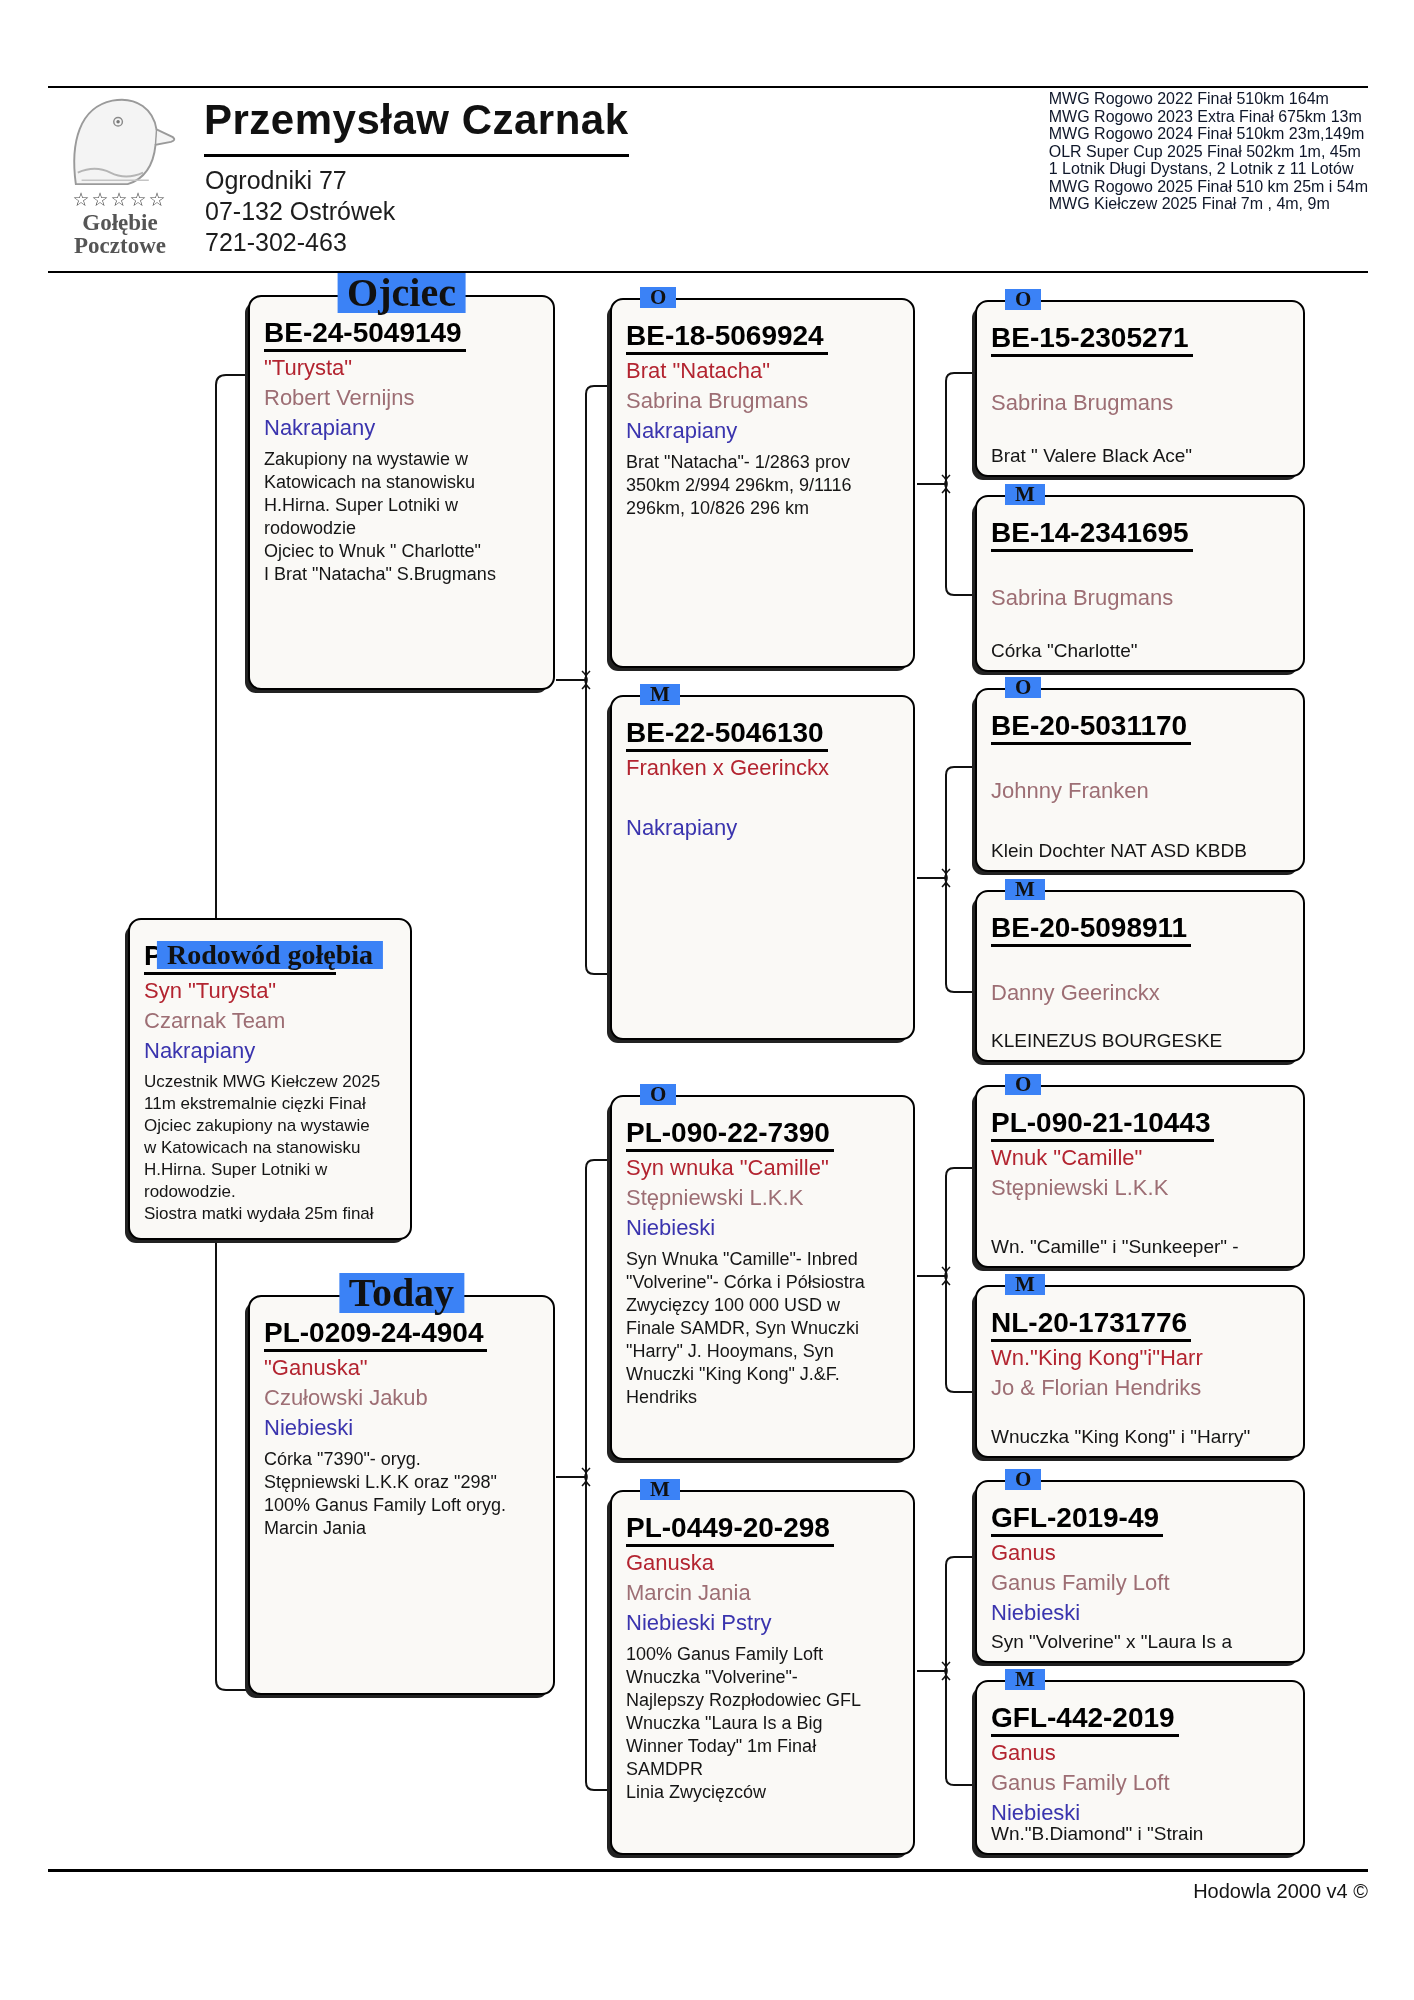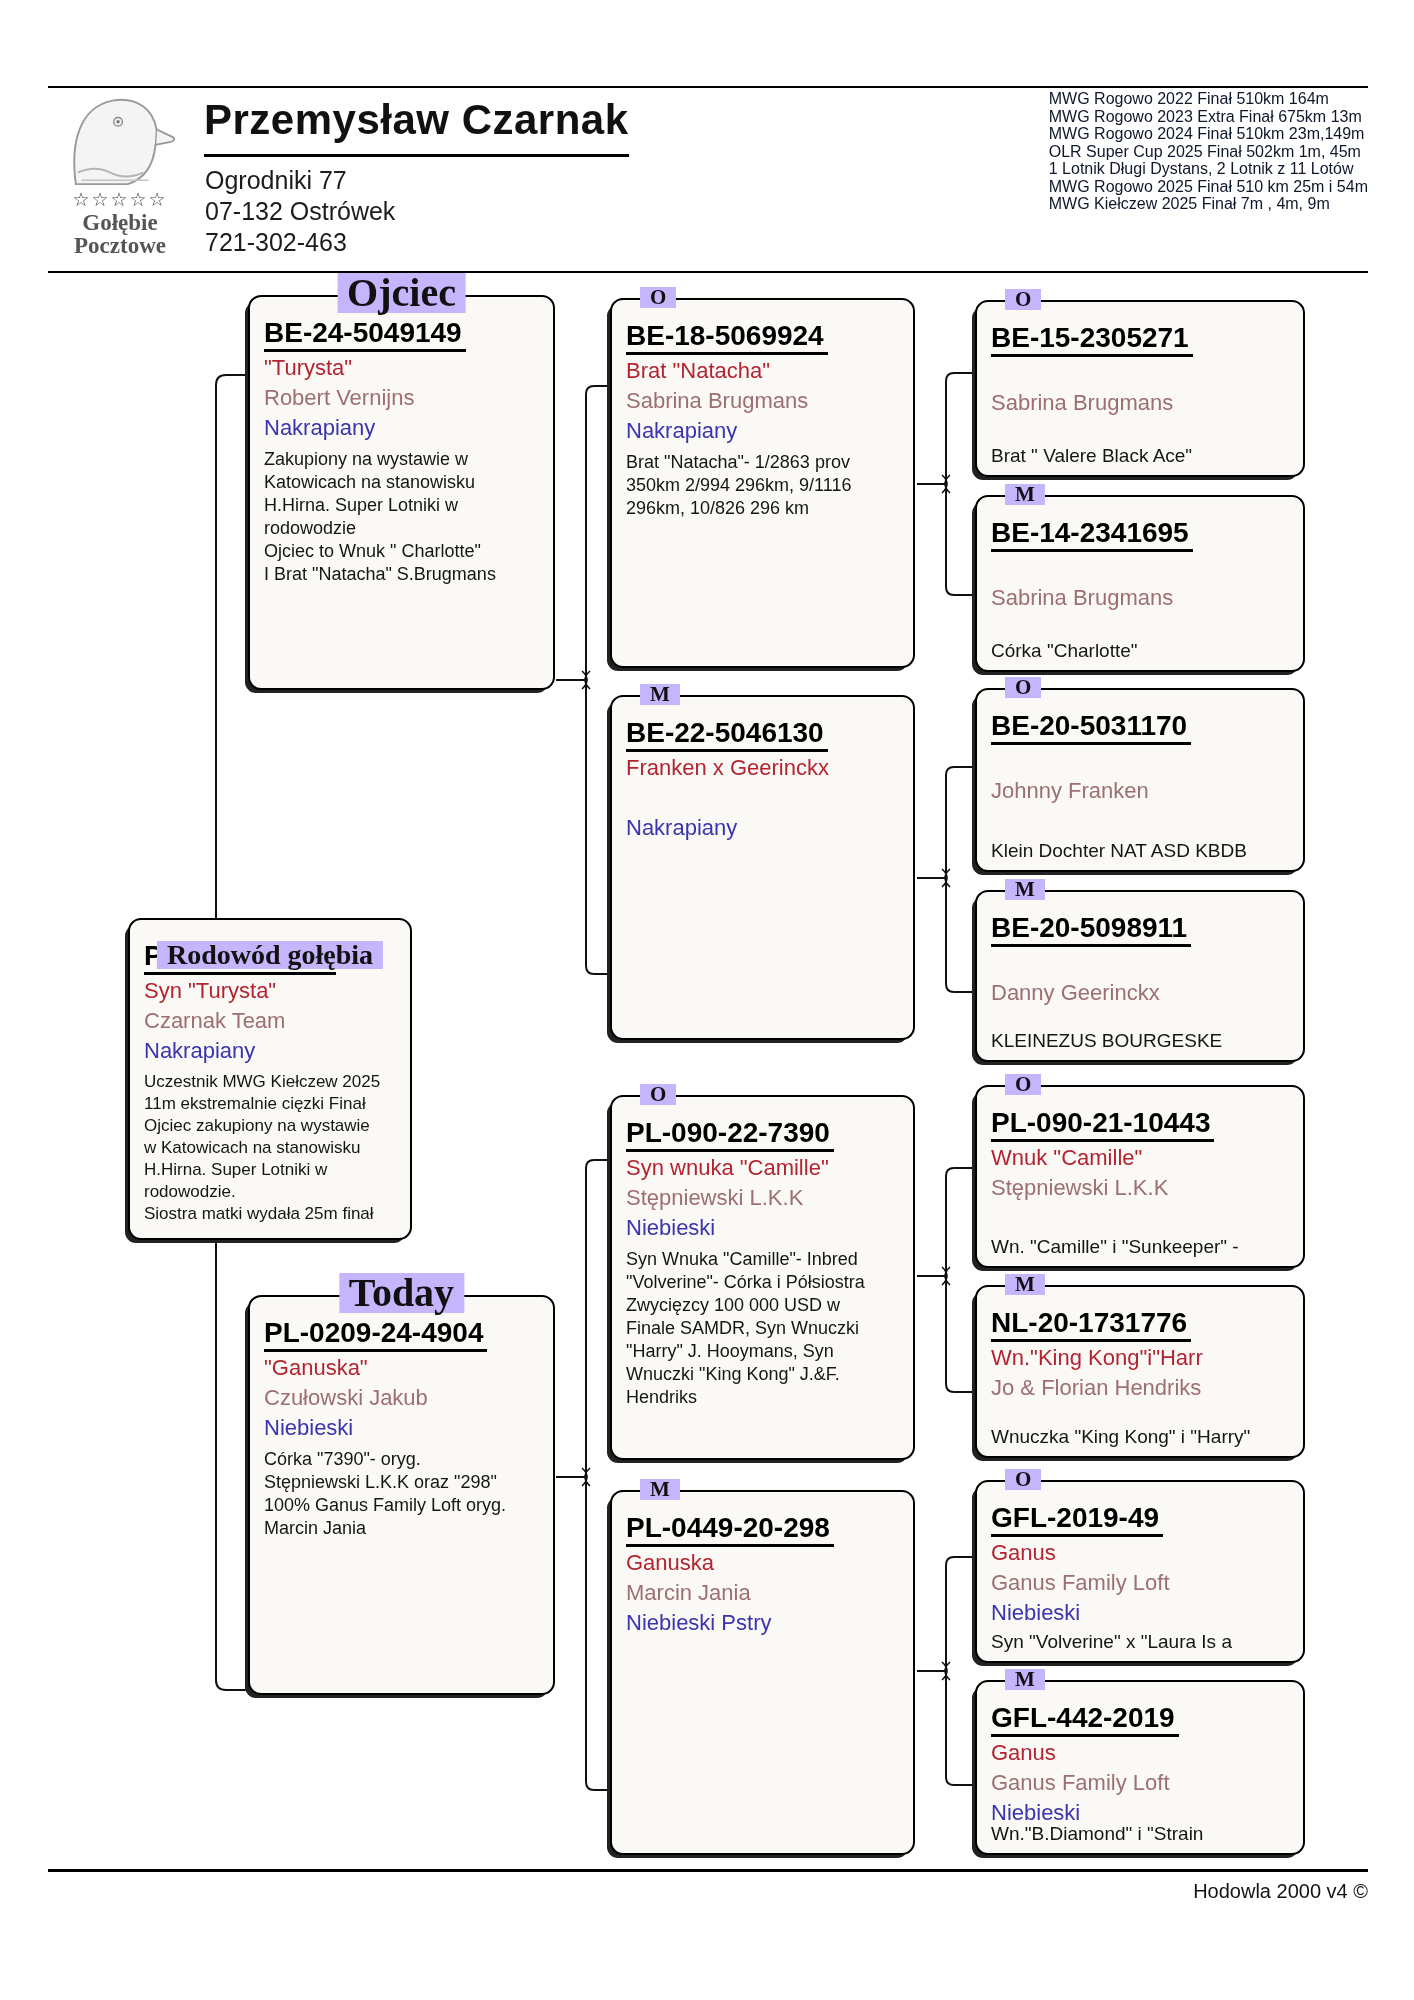--- a/index.html
+++ b/index.html
@@ -12,21 +12,21 @@
         border-bottom:3px solid #000;padding-bottom:10px;display:inline-block;}
   .addr{position:absolute;left:205px;top:165px;font-size:25px;line-height:31px;color:#1c1c1c;}
   .ach{position:absolute;right:46px;top:90px;font-size:16px;line-height:17.5px;color:#0f172a;}
   .logo{position:absolute;left:50px;top:92px;width:140px;text-align:center;}
   .logo .stars{font-size:19px;letter-spacing:2px;color:#3d3d3d;margin-top:-4px;}
   .logo .lg-txt{font-family:"Liberation Serif",serif;font-weight:bold;font-size:23px;
         color:#555;line-height:23px;}
   
   .box{position:absolute;background:#faf9f6;border:2px solid #000;border-radius:13px;
        box-shadow:-5px 5px 0 -2px #222;box-sizing:border-box;padding:20px 10px 8px 14px;z-index:2;}
-  .box-label{position:absolute;background:#c4b5fd;padding:0 10px;font-family:"Liberation Serif",serif;
+  .box-label{position:absolute;background:#3b82f6;padding:0 10px;font-family:"Liberation Serif",serif;
        font-weight:bold;color:#111;white-space:nowrap;line-height:1;}
   .label-big{font-size:40px;top:-24px;left:50%;transform:translateX(-50%);}
   .label-mid{font-size:28px;top:-17px;left:50%;transform:translateX(-50%);margin-top:38px;}
   .label-small{font-size:21px;top:-13px;left:28px;}
   .ring{font-size:28px;font-weight:bold;color:#000;border-bottom:3px solid #000;
        display:inline-block;line-height:1.15;padding-right:4px;margin-bottom:1px;white-space:nowrap;}
   .row{font-size:22px;line-height:30px;min-height:30px;white-space:nowrap;overflow:hidden;}
   .row.name{color:#b32430;}
   .row.owner{color:#9d6e74;}
   .row.colorline{color:#3a34ae;}
@@ -179,20 +179,27 @@
 Wnuczki "King Kong" J.&amp;F.
 Hendriks</div>
   </div>
 
   <div class="box" style="left:610px;top:1490px;width:305px;height:365px;">
     <span class="box-label label-small">M</span>
     <div><span class="ring">PL-0449-20-298</span></div>
     <div class="row name">Ganuska</div>
     <div class="row owner">Marcin Jania</div>
     <div class="row colorline">Niebieski Pstry</div>
+    <div class="desc">100% Ganus Family Loft
+Wnuczka "Volverine"-
+Najlepszy Rozpłodowiec GFL
+Wnuczka "Laura Is a Big
+Winner Today" 1m Finał
+SAMDPR
+Linia Zwycięzców</div>
   </div>
 
   <div class="box" style="left:975px;top:300px;width:330px;height:177px;">
     <span class="box-label label-small">O</span>
     <div><span class="ring">BE-15-2305271</span></div>
     <div class="row name"></div>
     <div class="row owner">Sabrina Brugmans</div>
     <div class="desc bottom">Brat " Valere Black Ace"</div>
   </div>
 

